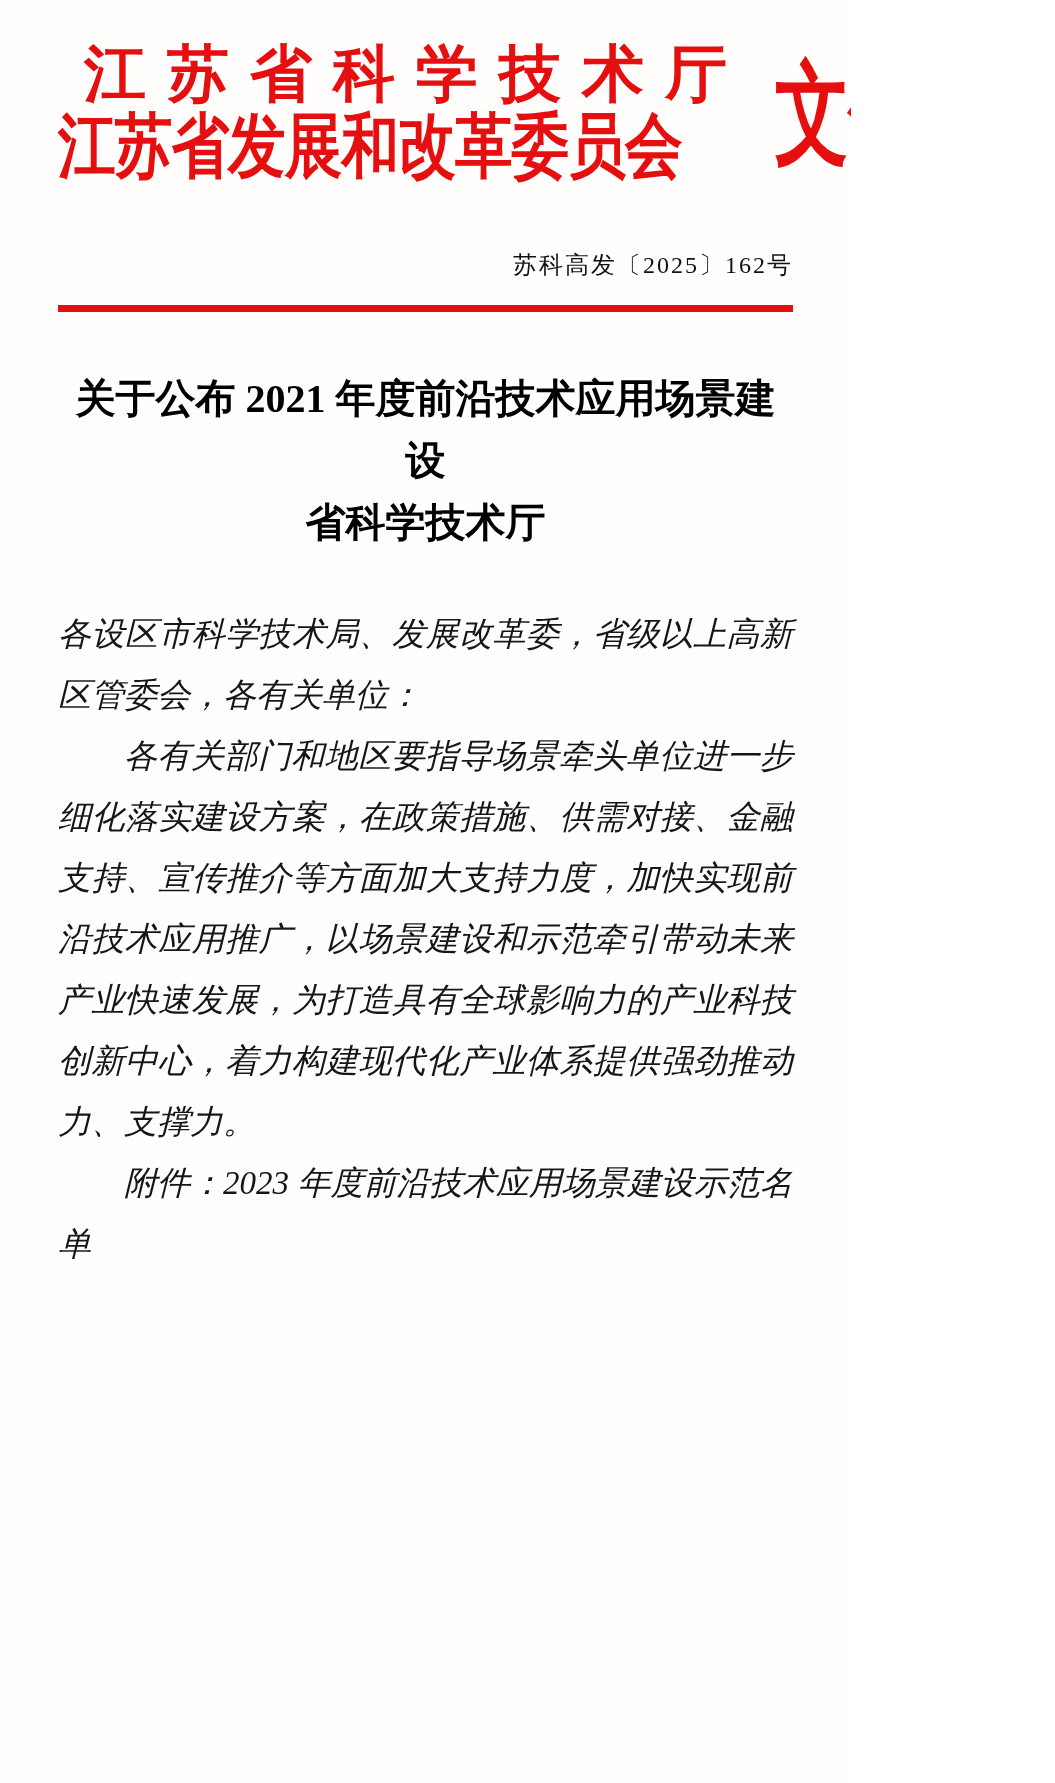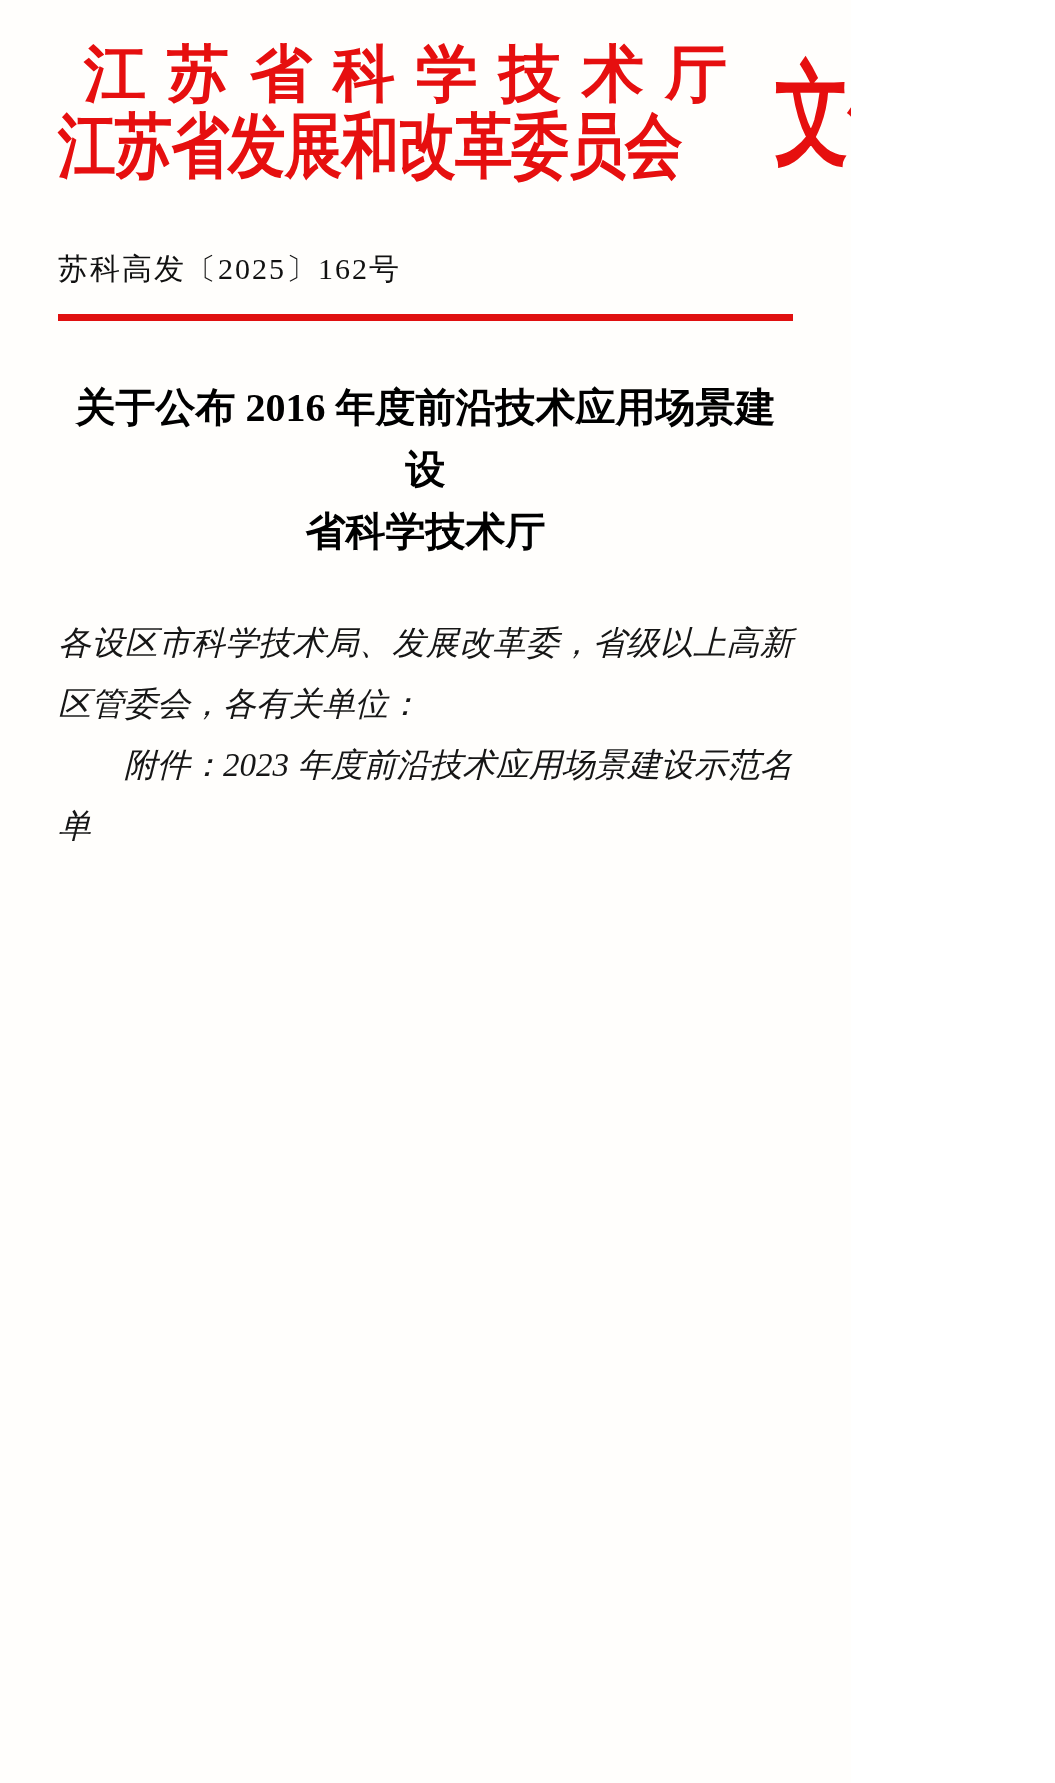--- a/index.html
+++ b/index.html
@@ -21,21 +21,21 @@
     letter-spacing:-1px;white-space:nowrap;margin-top:4px;
     transform:scale(0.90,1.10);transform-origin:left center;
   }
   .doc-label{
     color:var(--red);font-weight:bold;font-size:112px;line-height:1;
     margin-left:-14px;margin-top:6px;white-space:nowrap;
     transform:scaleX(0.66);transform-origin:center;
   }
   
   .doc-number{
-    text-align:left;font-size:30px;letter-spacing:2px;
+    text-align:right;font-size:24px;letter-spacing:2px;
     margin-top:66px;color:#111;
   }
   .red-rule{height:7px;background:var(--red-line);margin-top:24px;}
   
   .title{
     text-align:center;font-weight:bold;font-size:40px;line-height:62px;
     margin-top:56px;color:#000;
   }
   
   .body-text{
@@ -58,22 +58,23 @@
       <div class="org-line2">江苏省发展和改革委员会</div>
     </div>
     <div class="doc-label">文件</div>
   </div>
 
   <div class="doc-number">苏科高发〔2025〕162号</div>
 
   <div class="red-rule"></div>
 
   <div class="title">
-    <div>关于公布 2016 年度前沿技术应用场景建设</div>
+    <div>关于公布 2021 年度前沿技术应用场景建设</div>
     <div>省科学技术厅</div>
   </div>
 
   <div class="body-text">
     <p>各设区市科学技术局、发展改革委，省级以上高新区管委会，各有关单位：</p>
+    <p class="indent gap-sm">各有关部门和地区要指导场景牵头单位进一步细化落实建设方案，在政策措施、供需对接、金融支持、宣传推介等方面加大支持力度，加快实现前沿技术应用推广，以场景建设和示范牵引带动未来产业快速发展，为打造具有全球影响力的产业科技创新中心，着力构建现代化产业体系提供强劲推动力、支撑力。</p>
     <p class="indent gap-lg">附件：2023 年度前沿技术应用场景建设示范名单</p>
   </div>
 
 </div>
 
 </body></html>

